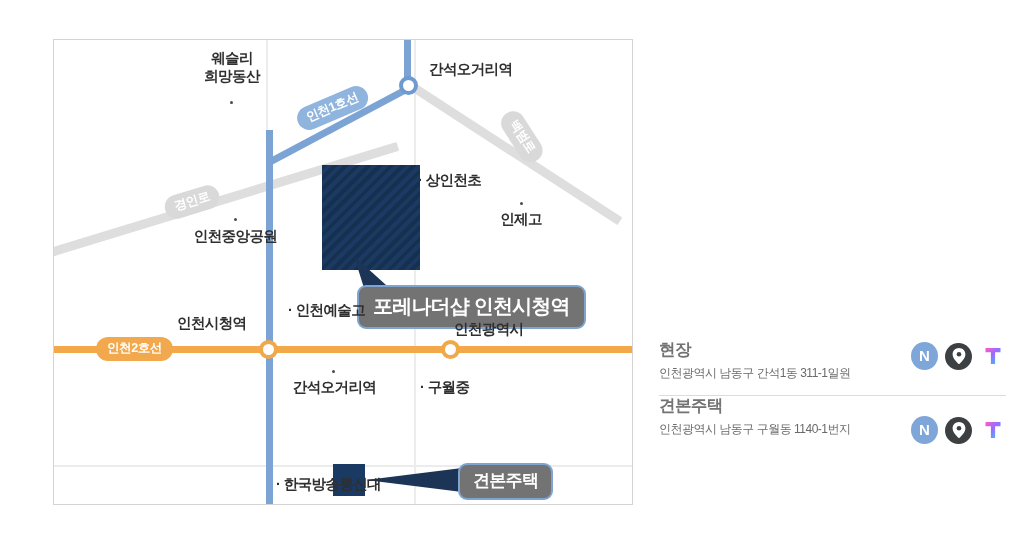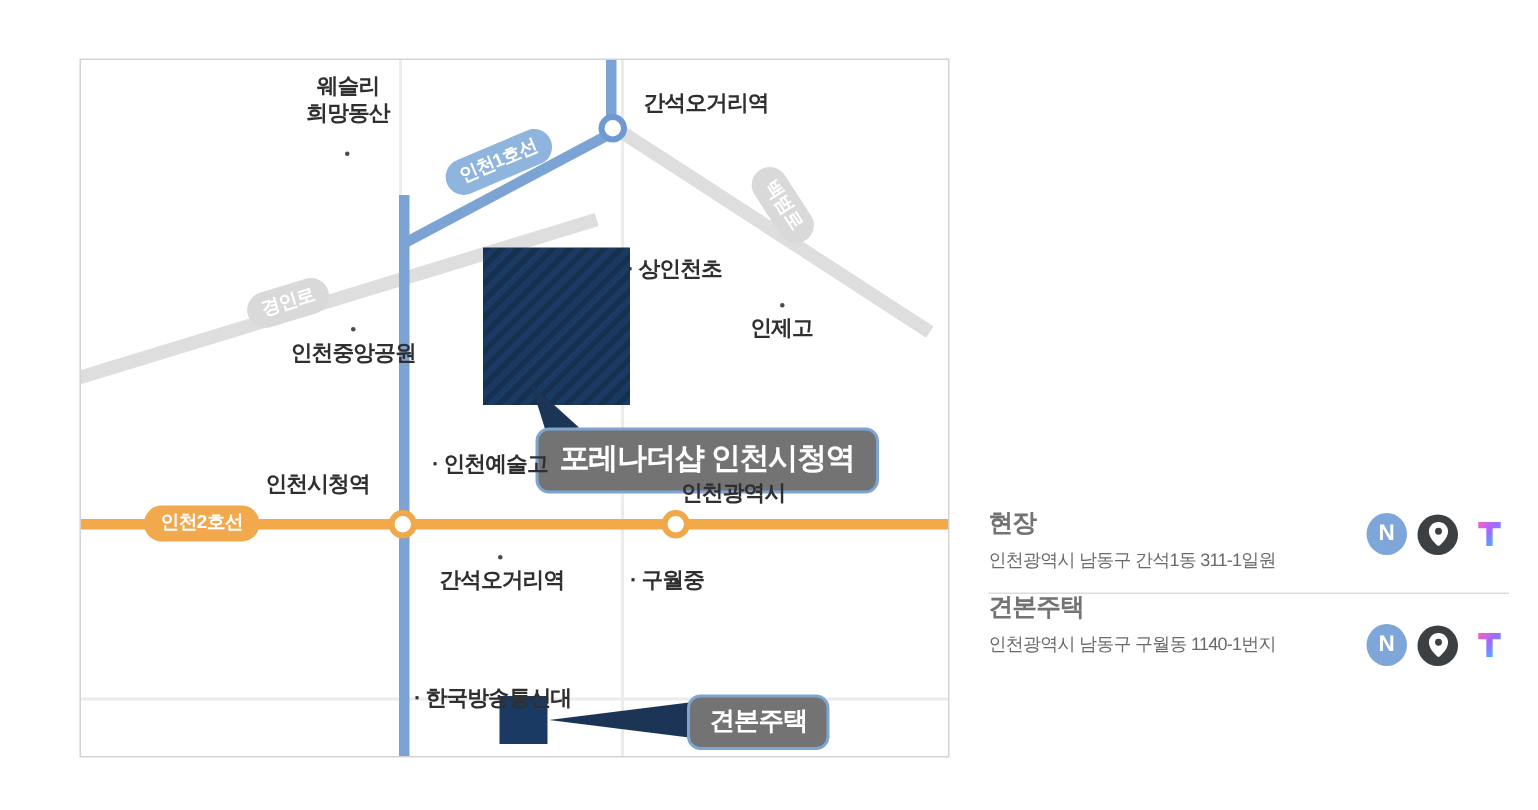--- a/index.html
+++ b/index.html
@@ -317,21 +317,21 @@
   <div class="place" style="left:400px; top:281px;">인천광역시</div>
 
   <div class="dotmark" style="left:278px; top:330px;"></div>
   <div class="place center" style="left:203px; top:339px; width:155px;">간석오거리역</div>
 
   <div class="place" style="left:366px; top:339px;">
     <span>·</span>
     <span>구월중</span>
   </div>
 
-  <div class="place" style="left:222px; top:418px;">
+  <div class="place" style="left:222px; top:436px;">
     <span>·</span>
     <span>한국방송통신대</span>
   </div>
 
 </div>
 
 <div id="sidebar">
 
   <div class="addr-entry">
     <div class="addr-title">현장</div>

